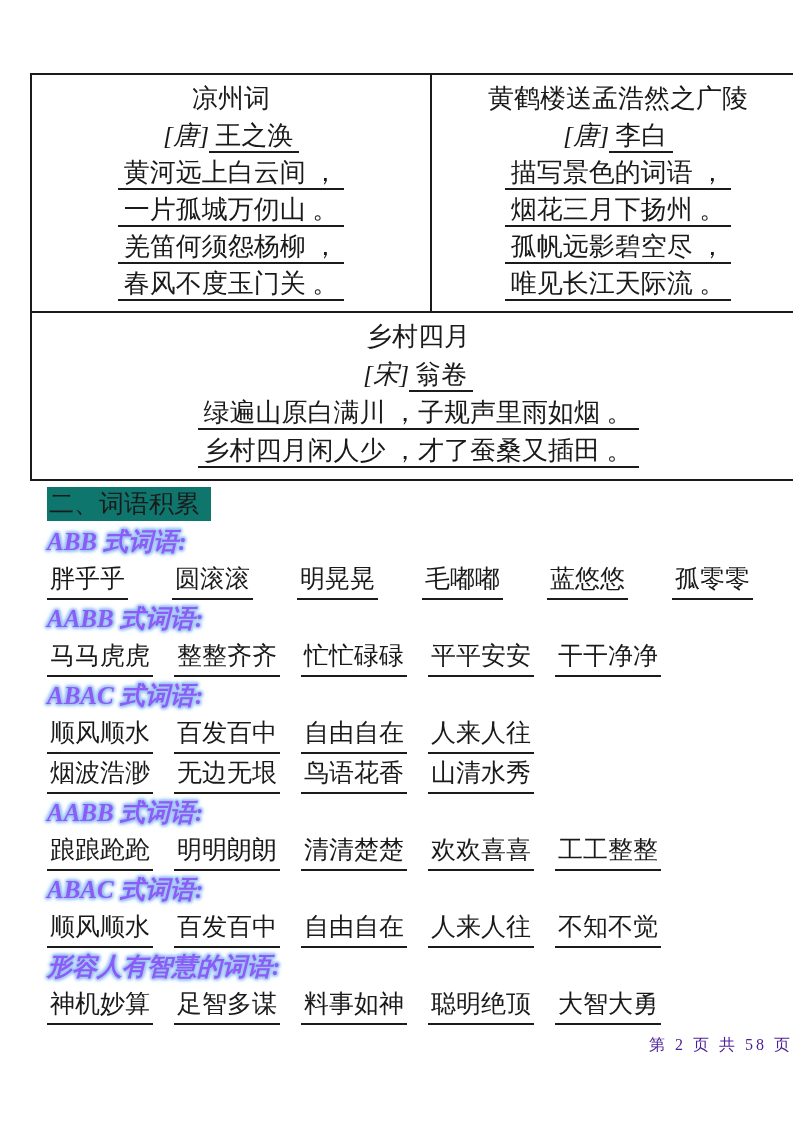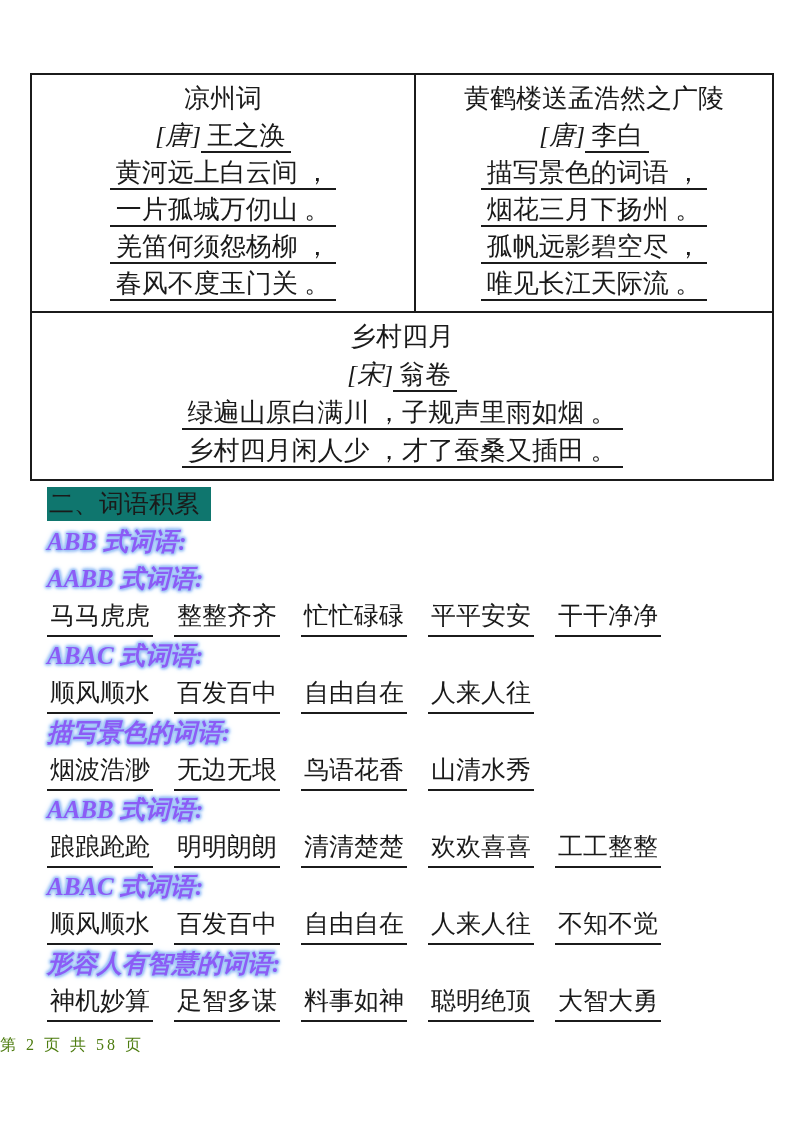--- a/index.html
+++ b/index.html
@@ -17,21 +17,21 @@
   table.poem-table{
     border-collapse:collapse;
     table-layout:fixed;
     margin-left:30px;
     width:722px;
   }
   table.poem-table td{
     border:2px solid #1b1b1b;
     vertical-align:top;
     text-align:center;
-    padding:5px 4px 9px;
+    padding:5px 12px 9px;
   }
   td.cell-left{width:374px;}
   td.cell-right{width:348px;}
   .poem-line{
     font-size:26px;
     line-height:37px;
     white-space:nowrap;
   }
   .row2 .poem-line{line-height:38px;}
   .u{
@@ -73,24 +73,24 @@
   .word{
     border-bottom:2px solid #1b1b1b;
     padding:0 3px 1px;
   }
 
   
   .footer{
     position:absolute;
     left:0;right:0;
     top:1035px;
-    text-align:left;
+    text-align:right;
     font-size:16px;
     letter-spacing:3px;
-    color:#4d7c0f;
+    color:#4c1d95;
     font-family:"Liberation Serif","DejaVu Serif",serif;
   }
 </style>
 </head>
 <body>
 
 <div class="page">
 
   <table class="poem-table">
     <tbody>
@@ -121,39 +121,46 @@
       </td>
     </tr>
   </tbody>
     </table>
 
   <div class="wordlist">
 
     <div class="section-heading">二、词语积累</div>
 
     <div class="group-label">ABB 式词语:</div>
+    <div class="word-row row-abb">
+      <span class="word">胖乎乎</span>
+      <span class="word">圆滚滚</span>
+      <span class="word">明晃晃</span>
+      <span class="word">毛嘟嘟</span>
+      <span class="word">蓝悠悠</span>
+      <span class="word">孤零零</span>
+    </div>
 
     <div class="group-label">AABB 式词语:</div>
     <div class="word-row row-4">
       <span class="word">马马虎虎</span>
       <span class="word">整整齐齐</span>
       <span class="word">忙忙碌碌</span>
       <span class="word">平平安安</span>
       <span class="word">干干净净</span>
     </div>
 
     <div class="group-label">ABAC 式词语:</div>
     <div class="word-row row-4">
       <span class="word">顺风顺水</span>
       <span class="word">百发百中</span>
       <span class="word">自由自在</span>
       <span class="word">人来人往</span>
     </div>
 
-    <div class="group-label">描写景色的词语:</div>
     <div class="word-row row-4">
       <span class="word">烟波浩渺</span>
       <span class="word">无边无垠</span>
       <span class="word">鸟语花香</span>
       <span class="word">山清水秀</span>
     </div>
 
     <div class="group-label">AABB 式词语:</div>
     <div class="word-row row-4">
       <span class="word">踉踉跄跄</span>

